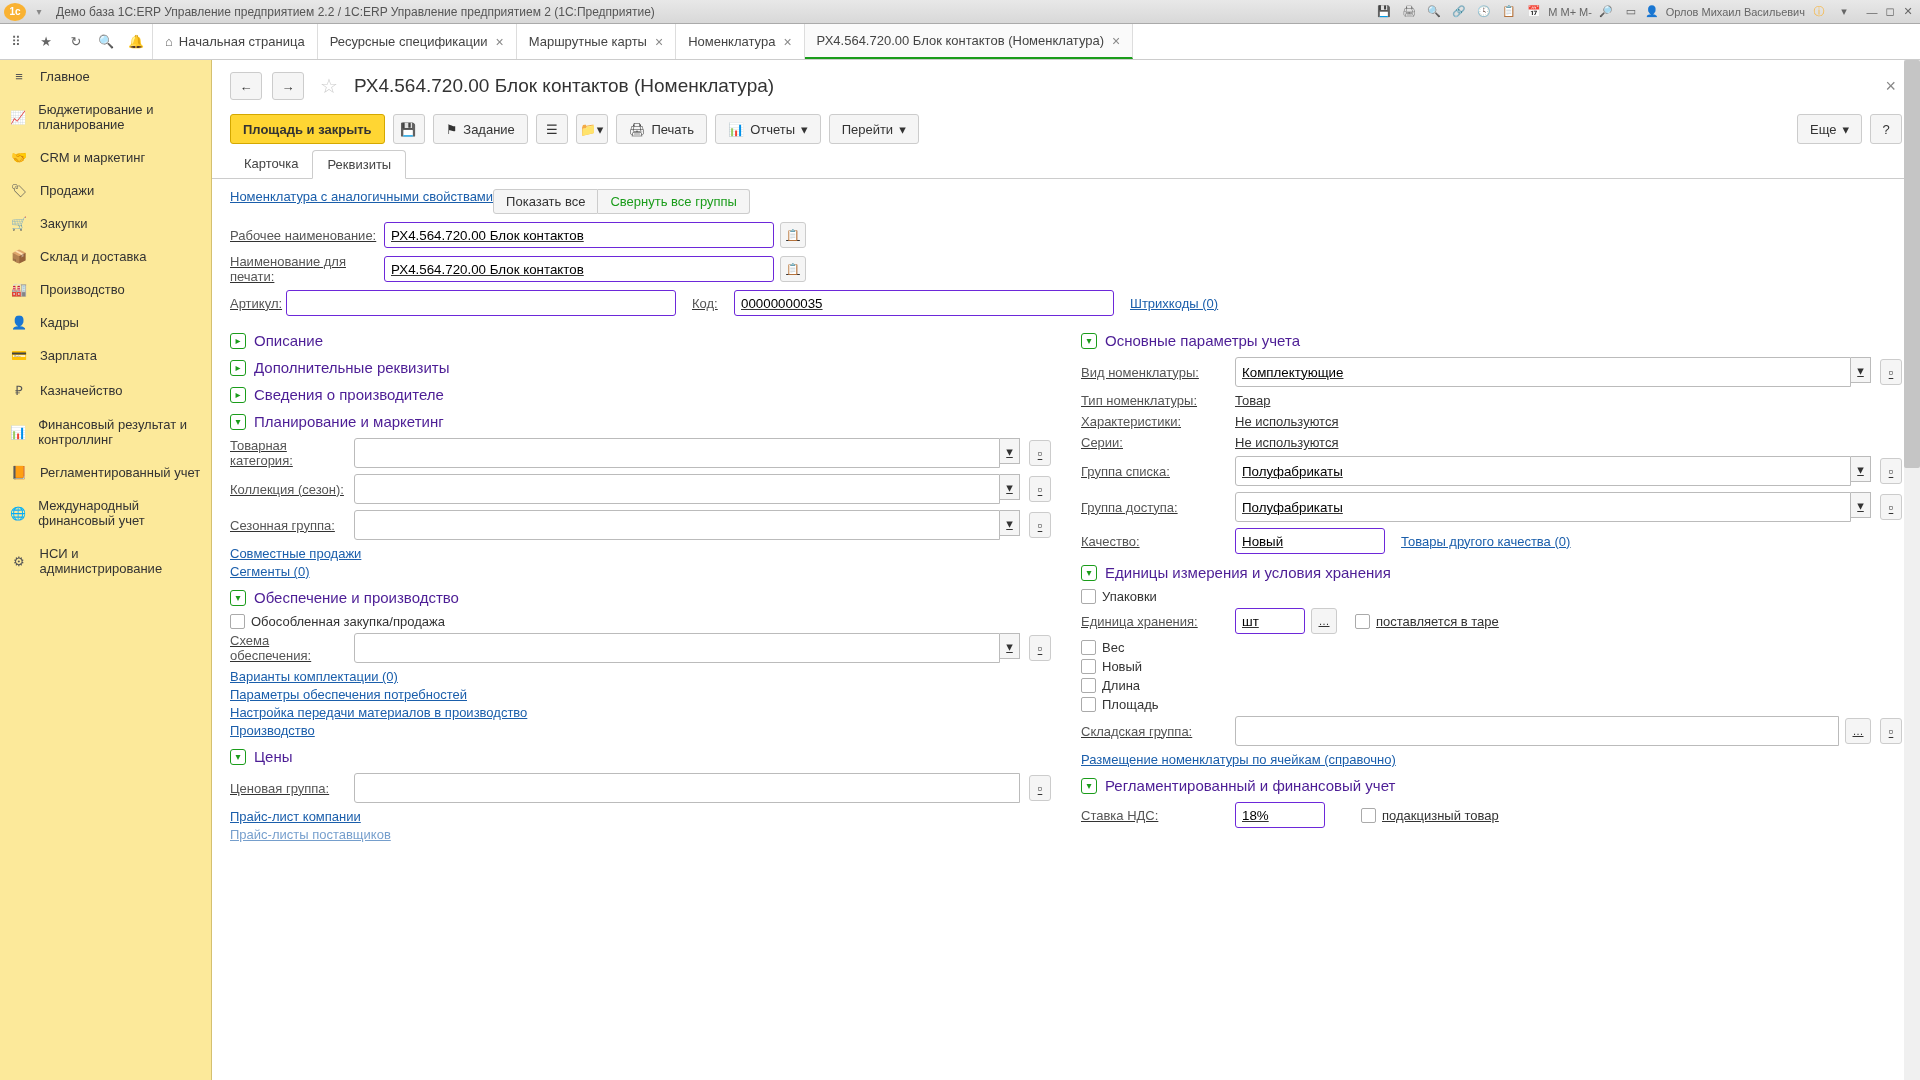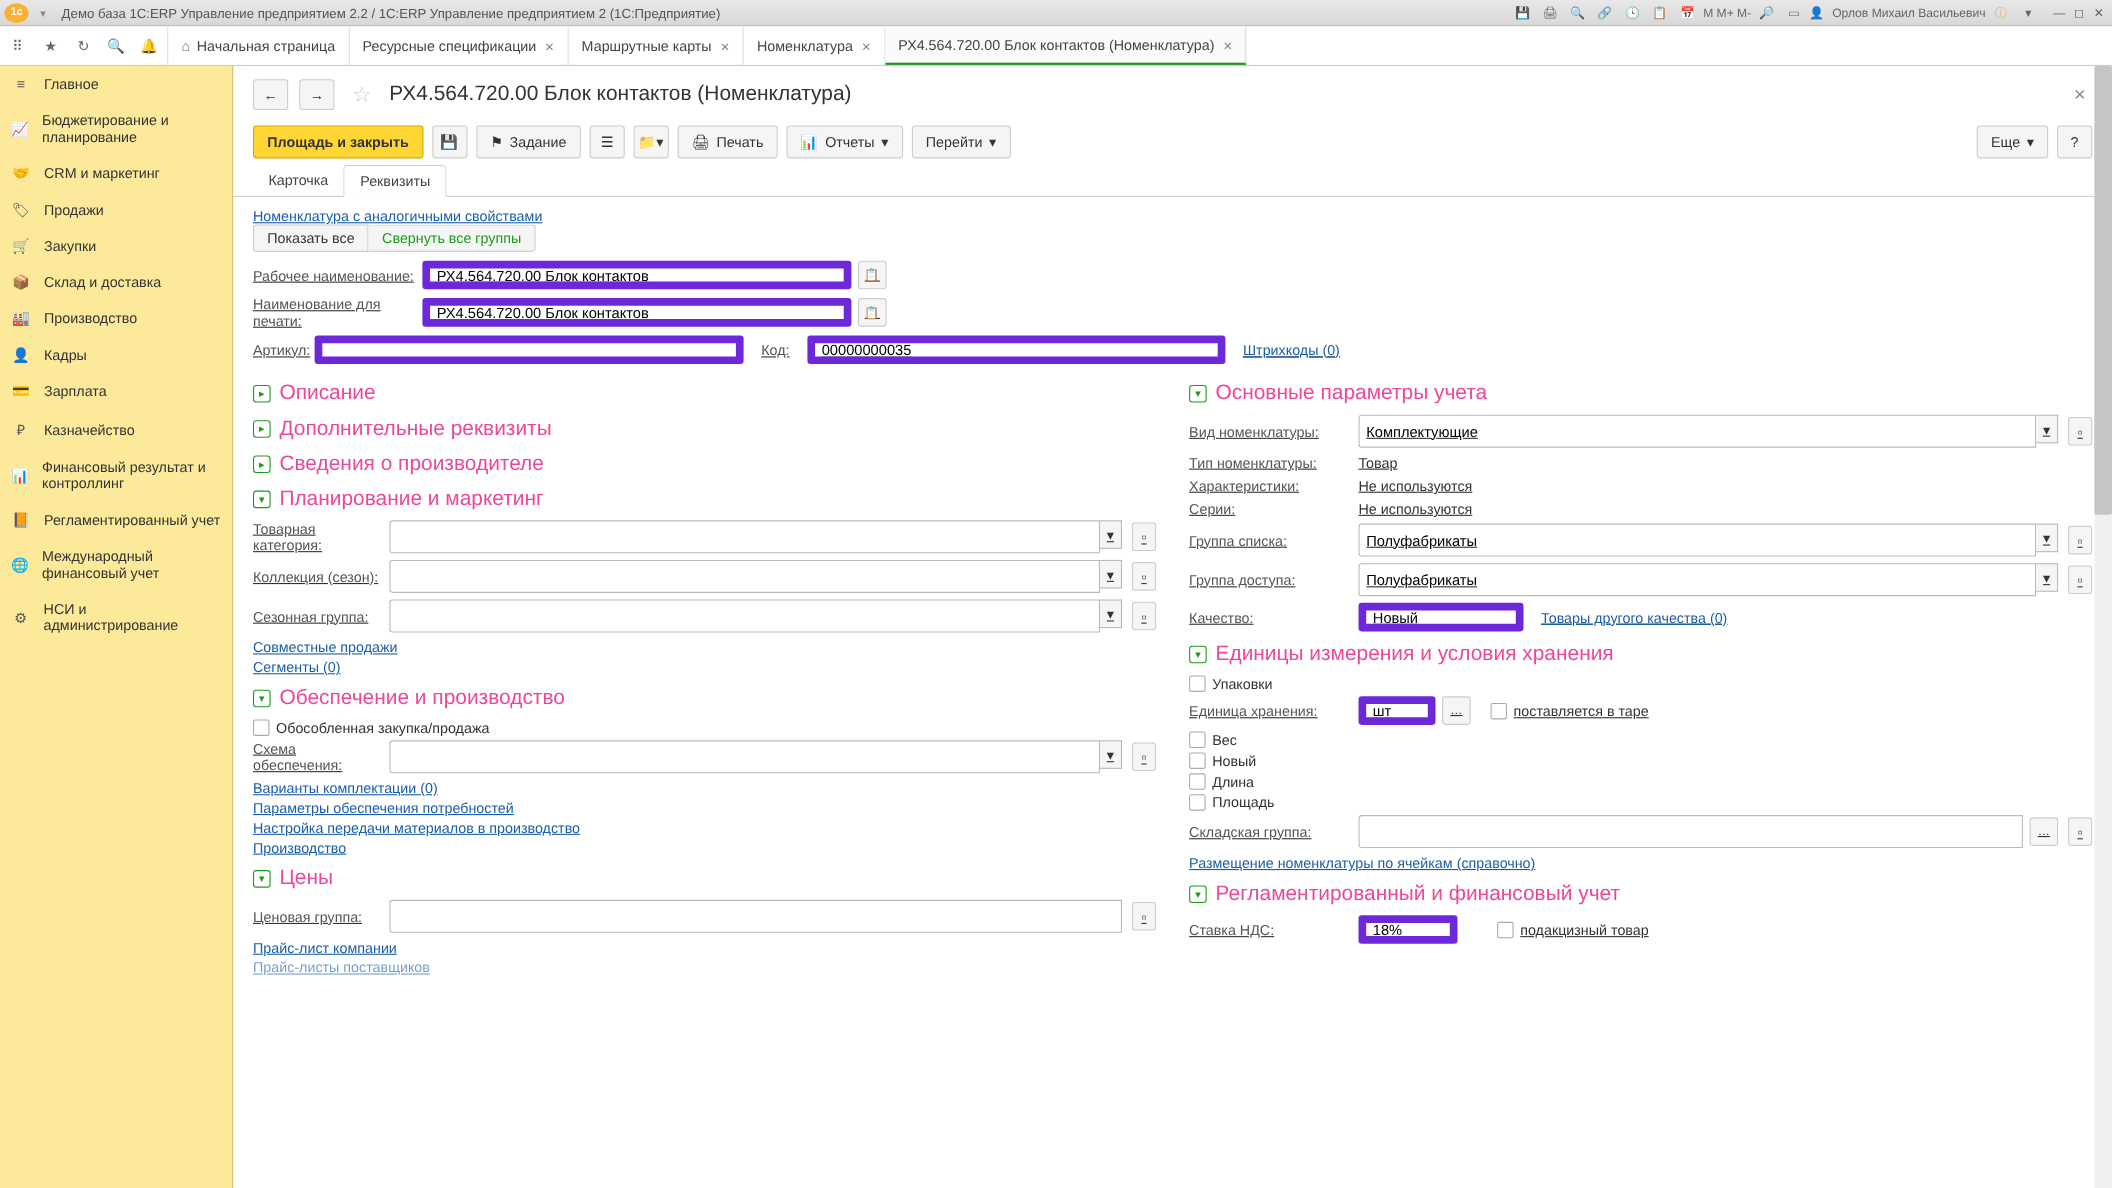--- a/index.html
+++ b/index.html
@@ -39,42 +39,42 @@
 .btn { height: 30px; padding: 0 12px; border: 1px solid #ccc; background: #f5f5f5; border-radius: 3px; display: flex; align-items: center; gap: 6px; cursor: pointer; font-size: 13px; }
 .btn-primary { background: #ffd633; border-color: #d4a800; font-weight: bold; }
 .btn-icon { width: 32px; padding: 0; justify-content: center; }
 .toolbar-right { margin-left: auto; display: flex; gap: 8px; }
 
 .subtabs { display: flex; padding: 0 18px; border-bottom: 1px solid #ccc; }
 .subtab { padding: 6px 14px; cursor: pointer; color: #444; }
 .subtab.active { background: #fff; border: 1px solid #ccc; border-bottom: 1px solid #fff; border-radius: 4px 4px 0 0; margin-bottom: -1px; }
 
 .form-area { flex: 1; overflow-y: auto; padding: 10px 18px; }
-.form-top { display: flex; justify-content: flex-start; margin-bottom: 8px; flex-direction: column; }
+.form-top { display: flex; justify-content: flex-start; margin-bottom: 8px; }
 .link { color: #1a5eab; text-decoration: underline; cursor: pointer; }
 .pill-btns { display: flex; }
 .pill-btn { padding: 4px 12px; border: 1px solid #ccc; background: #f5f5f5; cursor: pointer; }
 .pill-btn:first-child { border-radius: 3px 0 0 3px; }
 .pill-btn:last-child { border-radius: 0 3px 3px 0; border-left: none; color: #1a9c1a; }
 
 .columns { display: flex; gap: 30px; }
 .col { flex: 1; }
 .form-row { display: flex; align-items: center; margin-bottom: 6px; gap: 6px; text-decoration: underline; }
 .form-label { width: 148px; color: #555; }
 .form-label-left { width: 118px; color: #555; }
-.text-input { flex: 1; height: 26px; border: 7px solid #6d28d9; border-radius: 3px; padding: 0 6px; background: #fff; }
+.text-input { flex: 1; height: 26px; border: 1px solid #6d28d9; border-radius: 3px; padding: 0 6px; background: #fff; }
 .small-btn { width: 26px; height: 26px; border: 1px solid #ccc; background: #f5f5f5; border-radius: 3px; display: flex; align-items: center; justify-content: center; cursor: pointer; font-size: 11px; }
 .select-wrap { flex: 1; display: flex; }
 .select-input { flex: 1; height: 30px; border: 1px solid #bbb; border-radius: 3px 0 0 3px; padding: 0 6px; }
 .select-arrow { width: 20px; height: 26px; border: 1px solid #bbb; border-left: none; background: #f5f5f5; display: flex; align-items: center; justify-content: center; }
 .select-open { width: 22px; height: 26px; border: 1px solid #ccc; background: #f5f5f5; margin-left: 3px; border-radius: 3px; display: flex; align-items: center; justify-content: center; }
 
 .group-header { display: flex; align-items: center; gap: 8px; margin: 10px 0 8px; cursor: pointer; }
 .group-toggle { width: 16px; height: 16px; border: 1px solid #1a9c1a; border-radius: 3px; display: flex; align-items: center; justify-content: center; color: #1a9c1a; font-size: 10px; }
-.group-title { color: #ec4899; font-size: 19px; }
+.group-title { color: #4c1d95; font-size: 15px; }
 .checkbox-row { display: flex; align-items: center; gap: 6px; margin: 4px 0; }
 .checkbox { width: 15px; height: 15px; border: 1px solid #aaa; border-radius: 2px; background: #fff; }
 .static-val { color: #333; }
 .link-block a { display: block; margin: 3px 0; }
 .scrollbar { position: absolute; right: 0; top: 60px; bottom: 0; width: 16px; background: #f0f0f0; }
 .scroll-thumb { position: absolute; top: 0; width: 100%; height: 40%; background: #c5c5c5; border-radius: 2px; }
 </style>
 </head>
 <body>
 

